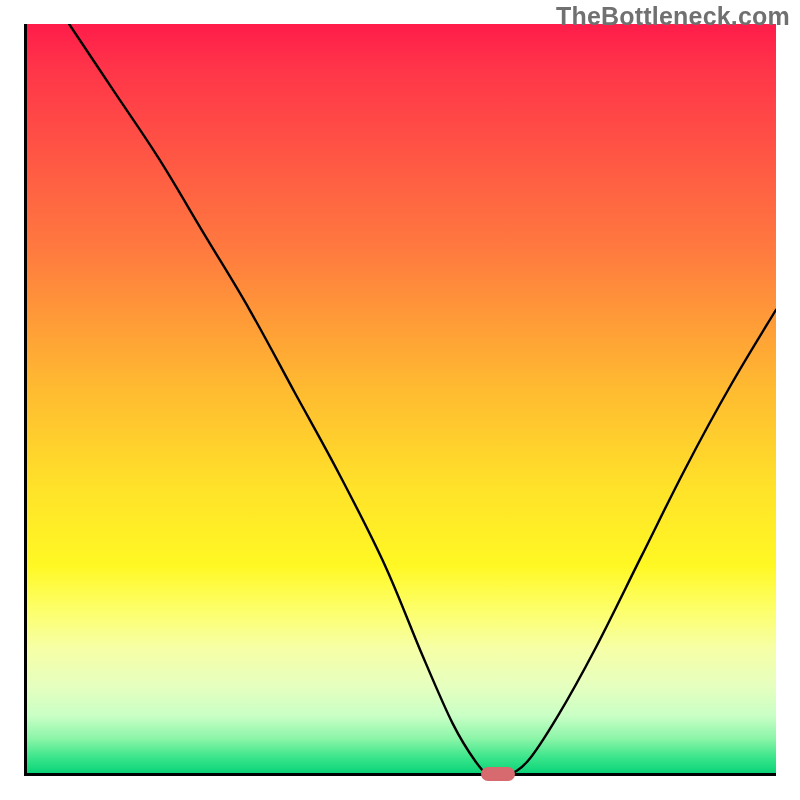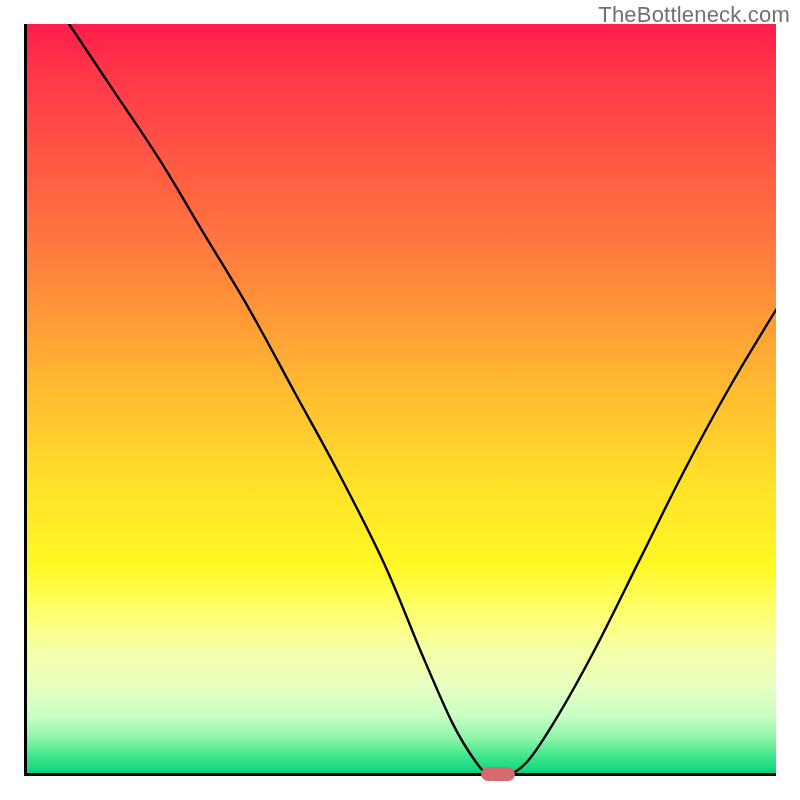--- a/index.html
+++ b/index.html
@@ -14,22 +14,22 @@
   .container {
     position: relative;
     width: 800px;
     height: 800px;
   }
   .watermark {
     position: absolute;
     top: 2px;
     right: 10px;
     color: #707070;
-    font-size: 22px;
-    font-weight: 400;
+    font-size: 25px;
+    font-weight: 700;
     letter-spacing: 0.2px;
     z-index: 10;
     margin-left: 31px;
   }
   .plot-area {
     position: absolute;
     left: 24px;
     top: 24px;
     width: 752px;
     height: 752px;

